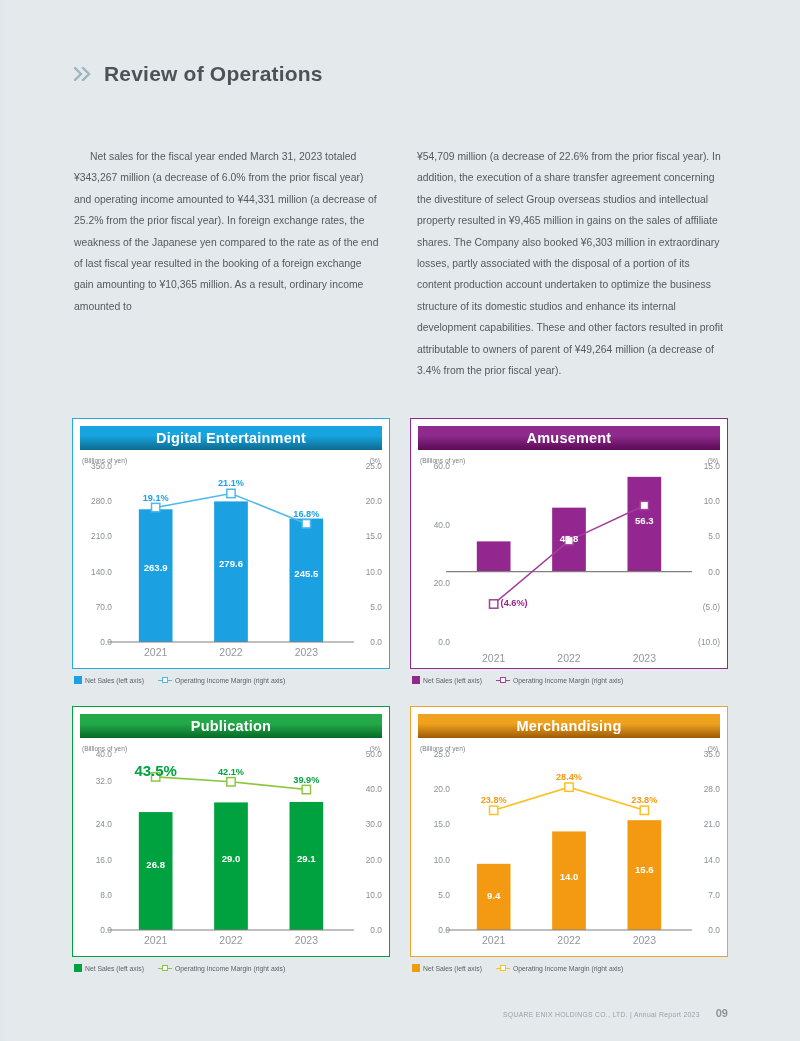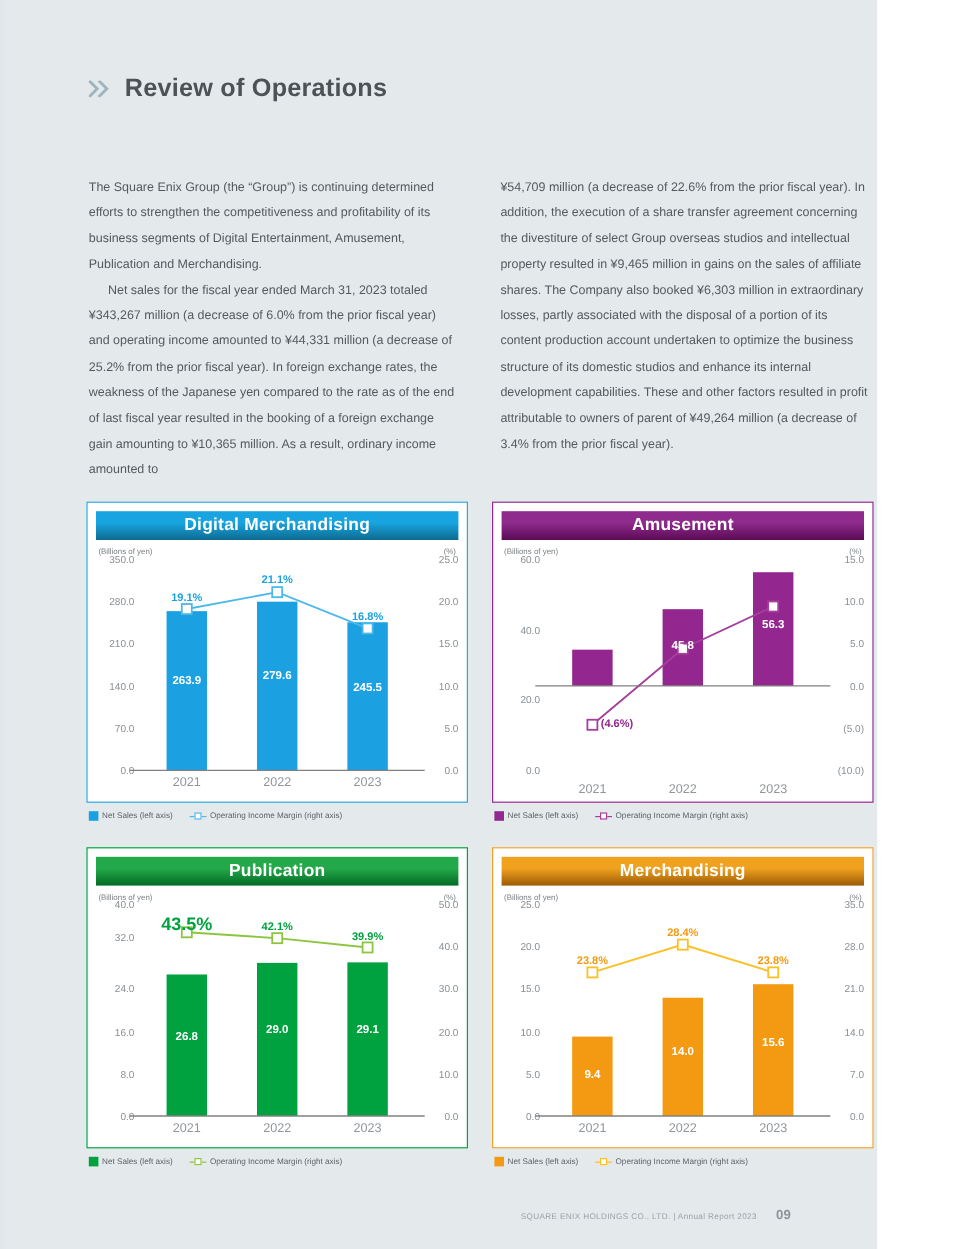--- a/index.html
+++ b/index.html
@@ -7,21 +7,21 @@
     margin: 0; padding: 0;
     background: #ffffff;
   }
   body {
     width: 800px; height: 1041px;
     font-family: "Liberation Sans", sans-serif;
     overflow: hidden;
   }
   .page {
     position: relative;
-    width: 731px; height: 1041px;
+    width: 800px; height: 1041px;
     background: #e4eaec;
     box-sizing: border-box;
   }
   
   .page::before{
     content:"";
     position:absolute; left:0; top:0; width:8px; height:100%;
     background: linear-gradient(to right,#dfe6e9,#e4eaec);
   }
 
@@ -157,32 +157,31 @@
       <svg width="20" height="14" viewBox="0 0 20 14" aria-hidden="true">
         <path d="M1 1 L7 7 L1 13" fill="none" stroke="#9fb4bf" stroke-width="2.4" stroke-linecap="square"></path>
         <path d="M9 1 L15 7 L9 13" fill="none" stroke="#9fb4bf" stroke-width="2.4" stroke-linecap="square"></path>
       </svg>
     </span>
     <span class="page-title">Review of Operations</span>
   </div>
 
   <div class="cols">
     <div class="col">
-      <p>The Square Enix Group (the “Group”) is continuing determined efforts to strengthen the competitiveness and profitability of its business segments of Digital Entertainment, Amusement, Publication and Merchandising.</p>
       <p class="indent">Net sales for the fiscal year ended March 31, 2023 totaled ¥343,267 million (a decrease of 6.0% from the prior fiscal year) and operating income amounted to ¥44,331 million (a decrease of 25.2% from the prior fiscal year). In foreign exchange rates, the weakness of the Japanese yen compared to the rate as of the end of last fiscal year resulted in the booking of a foreign exchange gain amounting to ¥10,365 million. As a result, ordinary income amounted to</p>
     </div>
     <div class="col">
       <p>¥54,709 million (a decrease of 22.6% from the prior fiscal year). In addition, the execution of a share transfer agreement concerning the divestiture of select Group overseas studios and intellectual property resulted in ¥9,465 million in gains on the sales of affiliate shares. The Company also booked ¥6,303 million in extraordinary losses, partly associated with the disposal of a portion of its content production account undertaken to optimize the business structure of its domestic studios and enhance its internal development capabilities. These and other factors resulted in profit attributable to owners of parent of ¥49,264 million (a decrease of 3.4% from the prior fiscal year).</p>
     </div>
   </div>
 
   <div class="charts" id="charts">
       <div class="chart-block">
         <div class="chart-card" style="border-color: rgb(42, 168, 224);">
-          <div class="chart-title" style="background: linear-gradient(rgb(24, 164, 224) 0%, rgb(24, 164, 224) 40%, rgb(13, 107, 143) 100%);">Digital Merchandising</div>
+          <div class="chart-title" style="background: linear-gradient(rgb(24, 164, 224) 0%, rgb(24, 164, 224) 40%, rgb(13, 107, 143) 100%);">Digital Entertainment</div>
           <div class="axis-units">
             <span>(Billions of yen)</span>
             <span>(%)</span>
           </div>
           <div class="plot">
             <div class="ylabels">
               <span style="top: 176px;">0.0</span>
               <span style="top: 140.8px;">70.0</span>
               <span style="top: 105.6px;">140.0</span>
               <span style="top: 70.4px;">210.0</span>

